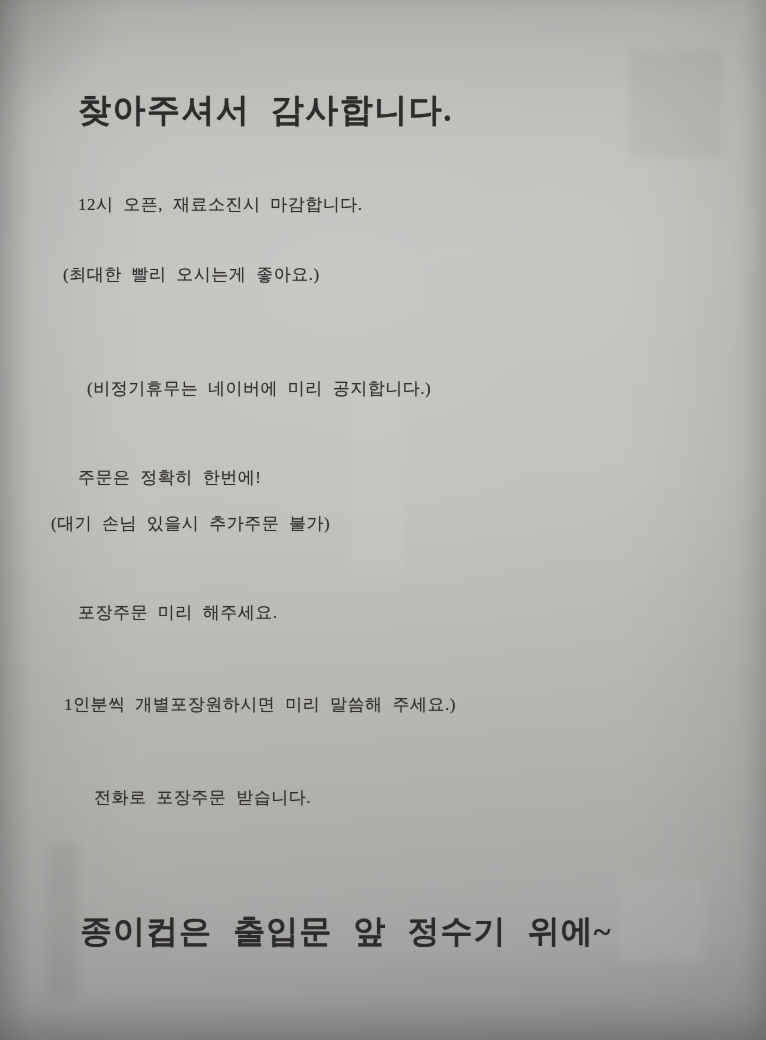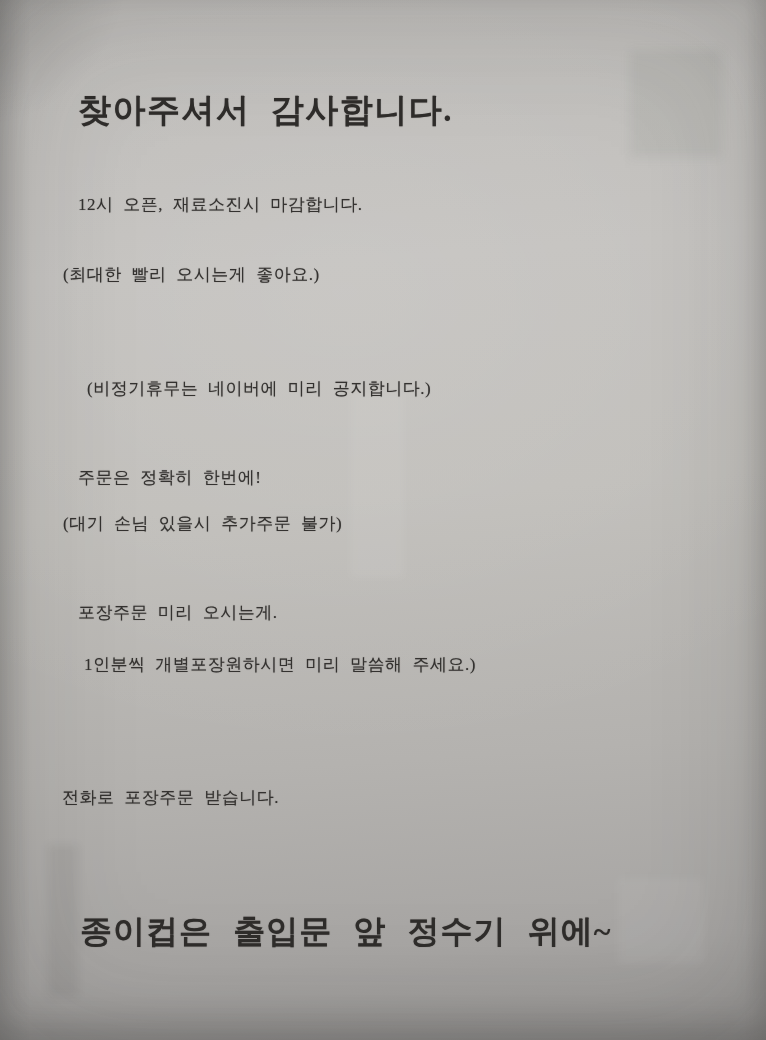--- a/index.html
+++ b/index.html
@@ -70,25 +70,25 @@
     letter-spacing: 1px;
     word-spacing: 0.38em;
   }
   
   .pos-title { top: 88px;  left: 78px; }
   .pos-1-0   { top: 193px; left: 78px; }
   .pos-1-1   { top: 239px; left: 63px; margin-top: 24px; }
   .pos-2-0   { top: 331px; left: 78px; }
   .pos-2-1   { top: 377px; left: 75px; margin-left: 12px; }
   .pos-3-0   { top: 466px; left: 78px; }
-  .pos-3-1   { top: 512px; left: 63px; }
+  .pos-3-1   { top: 512px; left: 51px; }
   .pos-4-0   { top: 601px; left: 78px; }
   .pos-4-1   { top: 647px; left: 61px; }
-  .pos-4-2   { top: 653px; left: 64px; margin-left: 20px; }
-  .pos-5-0   { top: 786px; left: 62px; }
+  .pos-4-2   { top: 693px; left: 64px; }
+  .pos-5-0   { top: 786px; left: 94px; }
   .pos-5-1   { top: 832px; left: 62px; }
   .pos-footer{ top: 910px; left: 80px; }
 </style>
 </head>
 <body>
 
 <div class="photo">
 
   <div class="corner-shade"></div>
   <div class="tape tape-tr"></div>
@@ -99,20 +99,20 @@
   <h1 class="txt title pos-title">찾아주셔서 감사합니다.</h1>
 
   <p class="txt body-line pos-1-0">12시 오픈, 재료소진시 마감합니다.</p>
   <p class="txt body-line pos-1-1">(최대한 빨리 오시는게 좋아요.)</p>
 
   <p class="txt body-line pos-2-1">(비정기휴무는 네이버에 미리 공지합니다.)</p>
 
   <p class="txt body-line pos-3-0">주문은 정확히 한번에!</p>
   <p class="txt body-line pos-3-1">(대기 손님 있을시 추가주문 불가)</p>
 
-  <p class="txt body-line pos-4-0">포장주문 미리 오시는게.</p>
+  <p class="txt body-line pos-4-0">포장주문 미리 해주세요.</p>
   <p class="txt body-line pos-4-2">1인분씩 개별포장원하시면 미리 말씀해 주세요.)</p>
 
   <p class="txt body-line pos-5-0">전화로 포장주문 받습니다.</p>
 
   <p class="txt footer-line pos-footer">종이컵은 출입문 앞 정수기 위에~</p>
 
 </div>
 
 </body></html>

